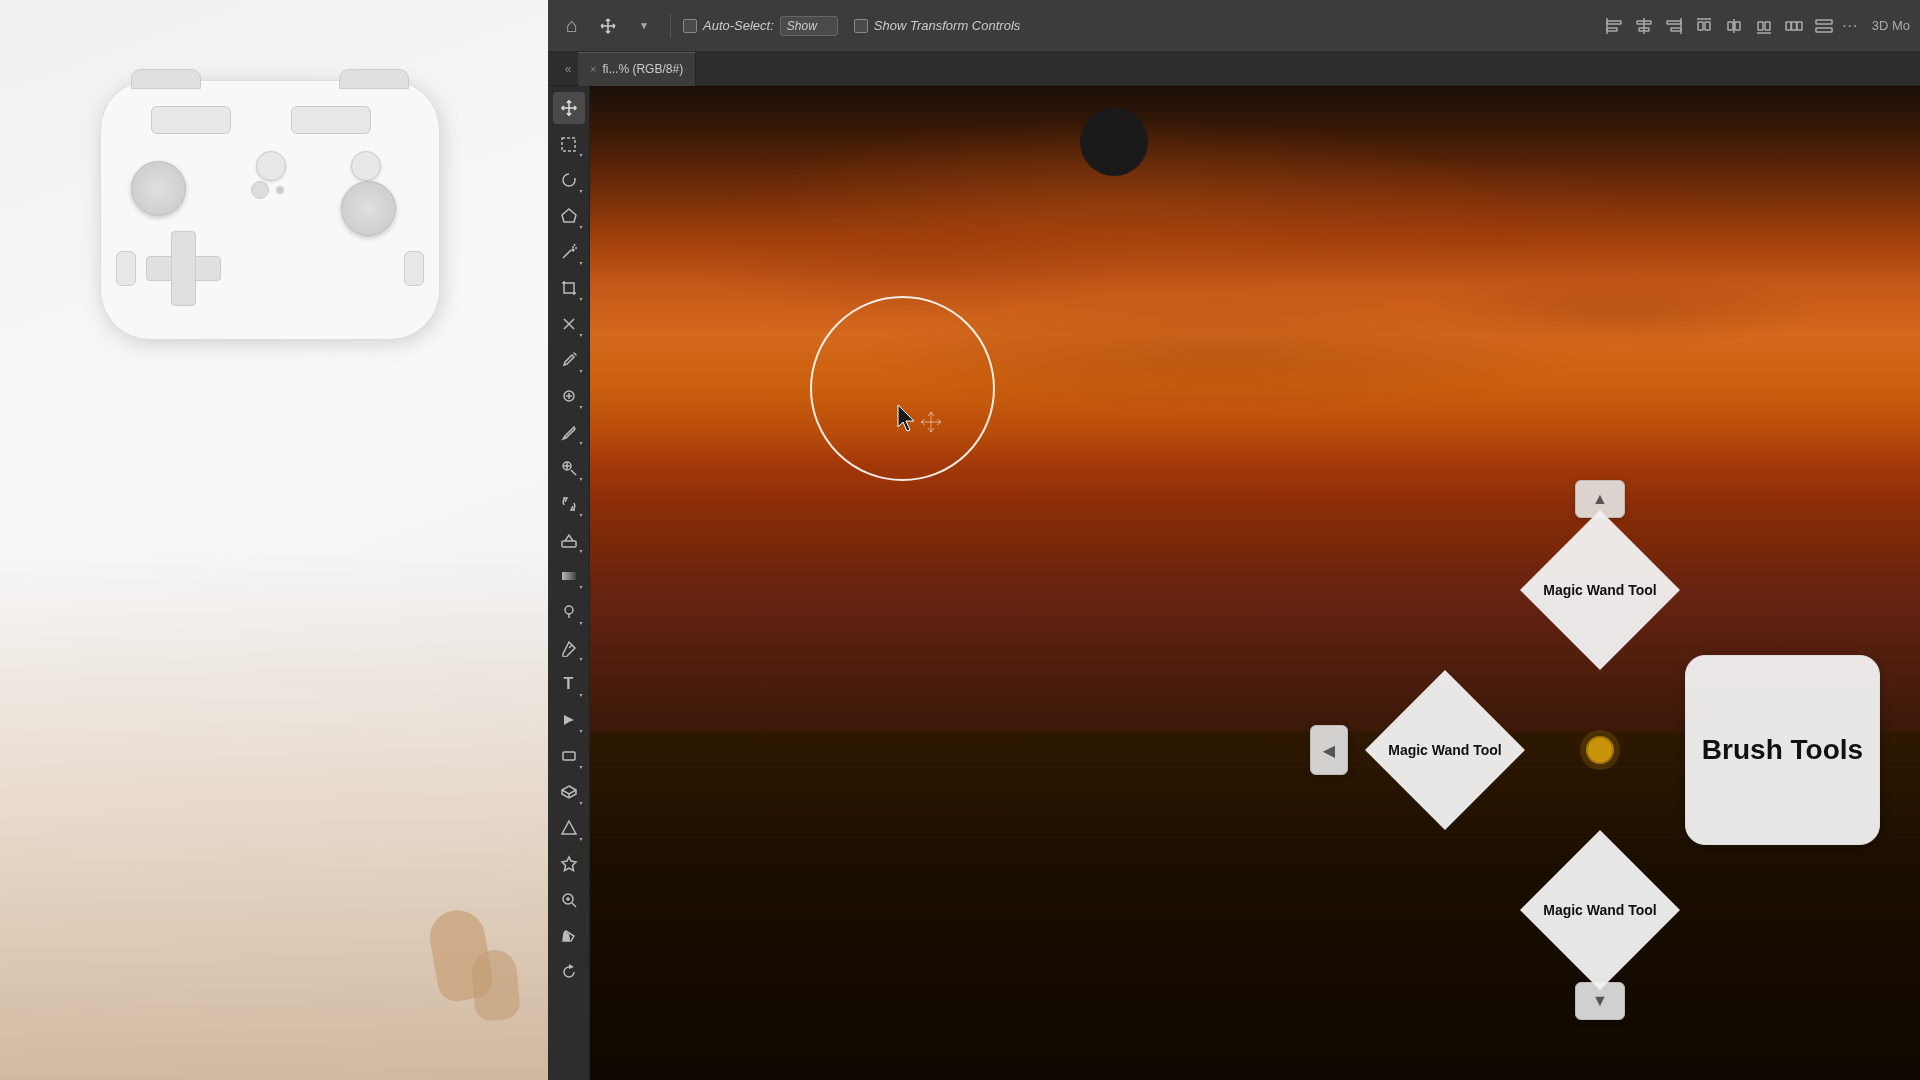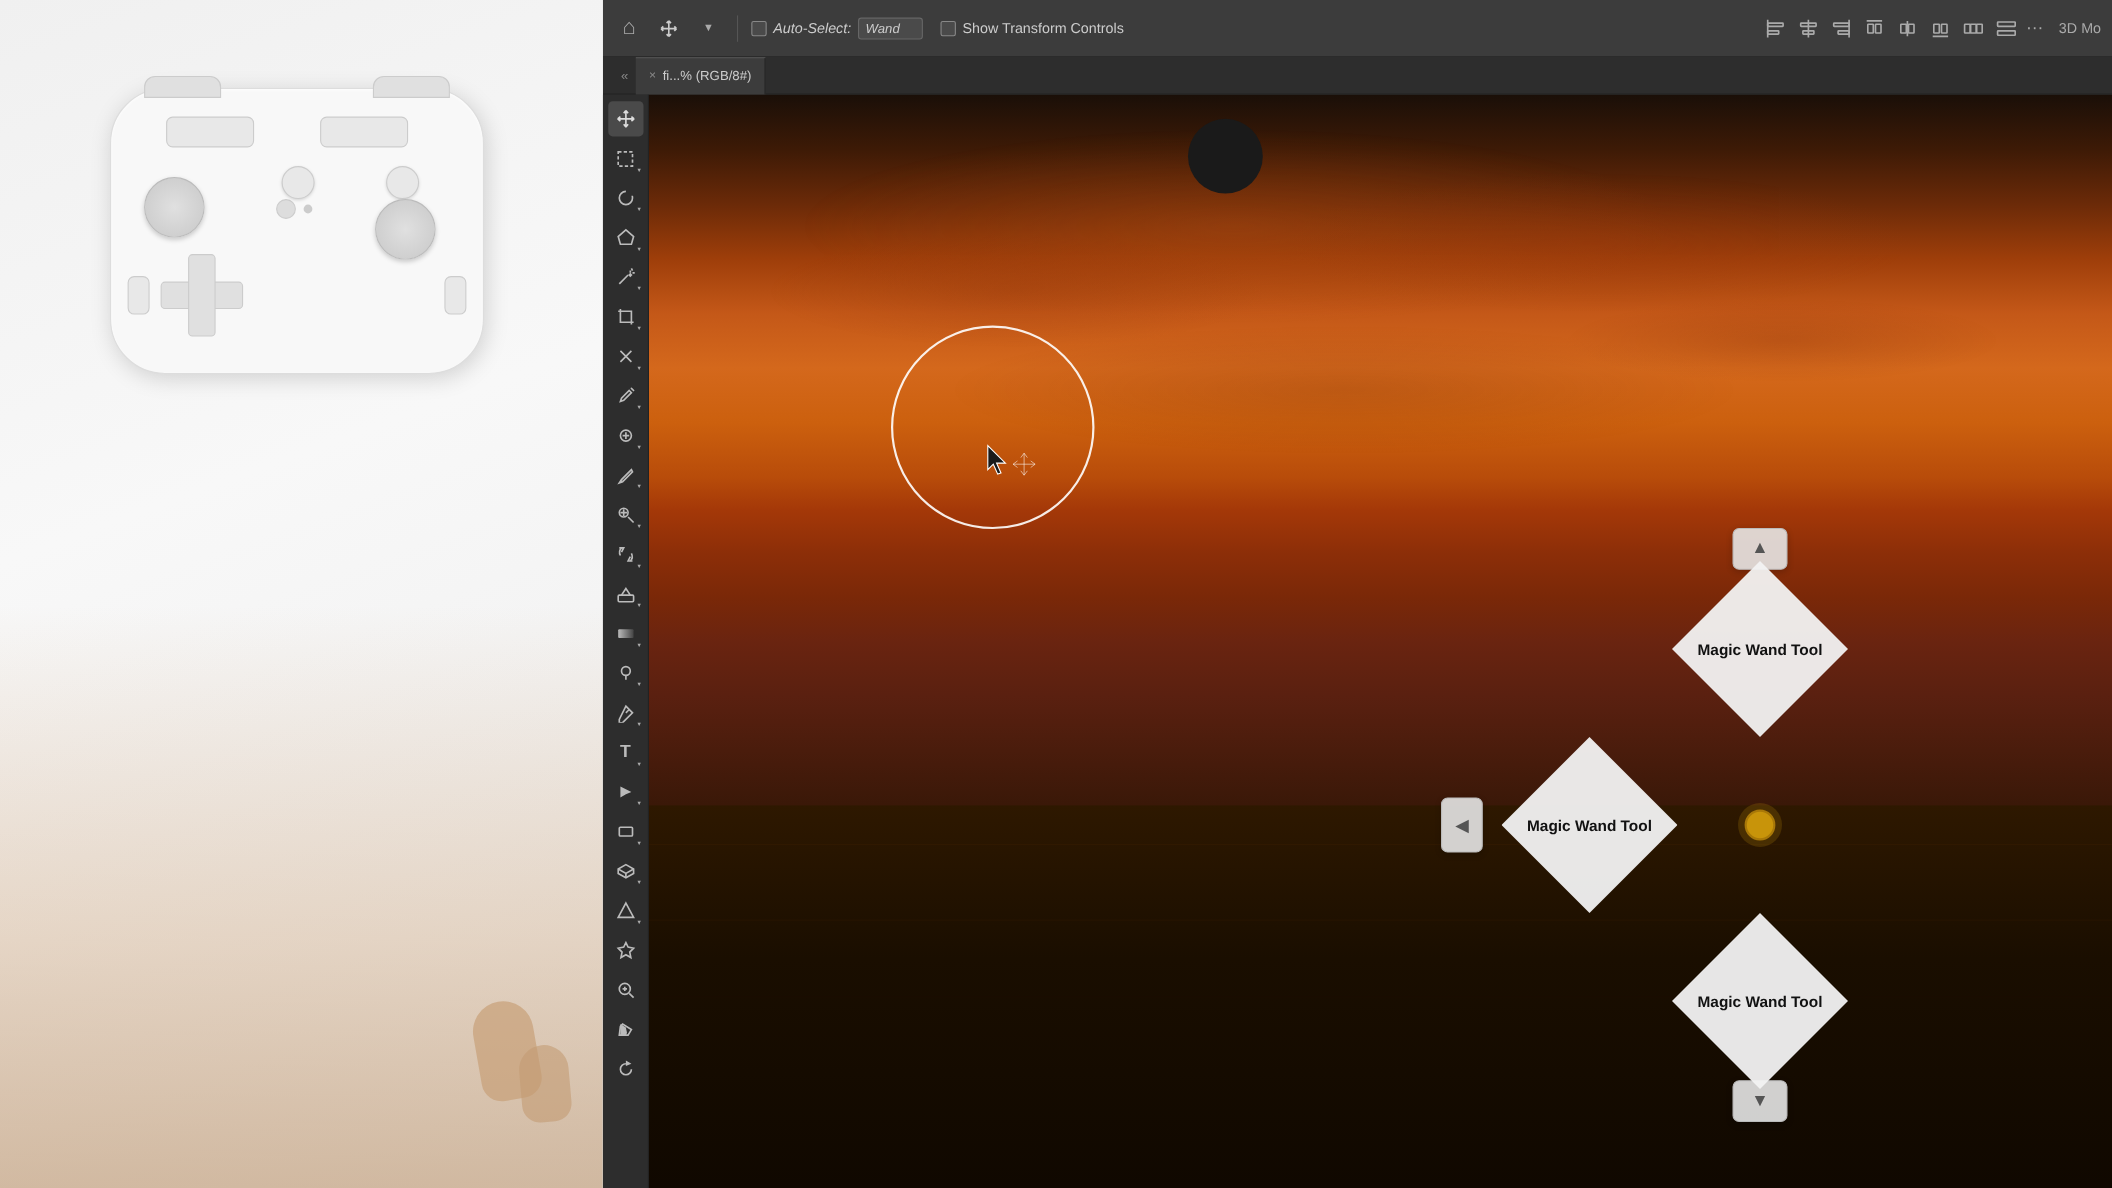--- a/index.html
+++ b/index.html
@@ -217,20 +217,21 @@
       position: relative;
       cursor: pointer;
     }
     .show-transform-group {
       display: flex;
       align-items: center;
       gap: 6px;
       color: #ccc;
       font-size: 13px;
       margin-left: 8px;
+      font-style: italic;
     }
     .show-transform-checkbox {
       width: 14px;
       height: 14px;
       border: 1px solid #888;
       background: #4a4a4a;
       border-radius: 2px;
     }
     .toolbar-right-icons {
       margin-left: auto;
@@ -593,21 +594,21 @@
       <div class="toolbar-icon">
         <svg width="18" height="18" viewBox="0 0 18 18" fill="none" stroke="#ccc" stroke-width="1.5">
           <path d="M9 2v14M2 9h14M9 2l-2 2M9 2l2 2M9 16l-2-2M9 16l2-2M2 9l2-2M2 9l2 2M16 9l-2-2M16 9l-2 2"></path>
         </svg>
       </div>
       <div class="toolbar-icon" style="color:#aaa;font-size:10px;">▼</div>
       <div class="toolbar-divider"></div>
       <div class="auto-select-group">
         <div class="auto-select-checkbox"></div>
         <span>Auto-Select:</span>
-        <div class="auto-select-dropdown">Wand</div>
+        <div class="auto-select-dropdown">Show</div>
       </div>
       <div class="show-transform-group">
         <div class="show-transform-checkbox"></div>
         <span>Show Transform Controls</span>
       </div>
       <div class="toolbar-right-icons">
 
         <div class="toolbar-right-icon">
           <svg width="20" height="20" viewBox="0 0 20 20" fill="none" stroke="#aaa" stroke-width="1.5">
             <rect x="3" y="5" width="14" height="3" rx="0.5"></rect>
@@ -964,20 +965,24 @@
 Wand
 Tool</span>
           </div>
 
           <div class="menu-petal diamond menu-bottom">
             <span style="font-size:14px;font-weight:800;line-height:1.3;padding:0 15px;">Magic
 Wand
 Tool</span>
           </div>
 
+          <div class="menu-petal menu-right">
+            <span style="font-size:28px;font-weight:900;line-height:1.2;">Brush
+Tools</span>
+          </div>
 
           <div class="menu-center"></div>
 
         </div>
 
       </div>
     </div>
   </div>
 </div>
 

